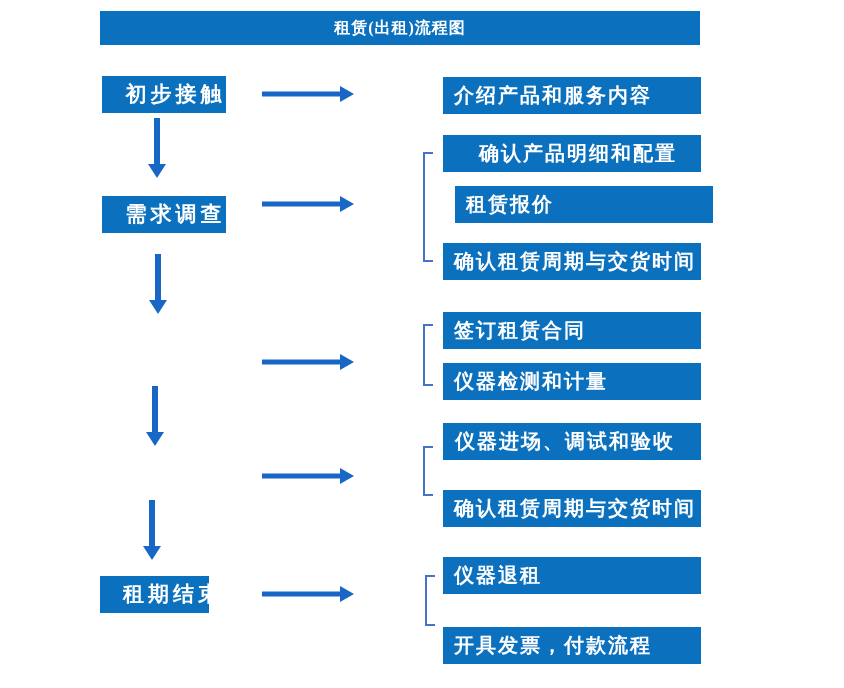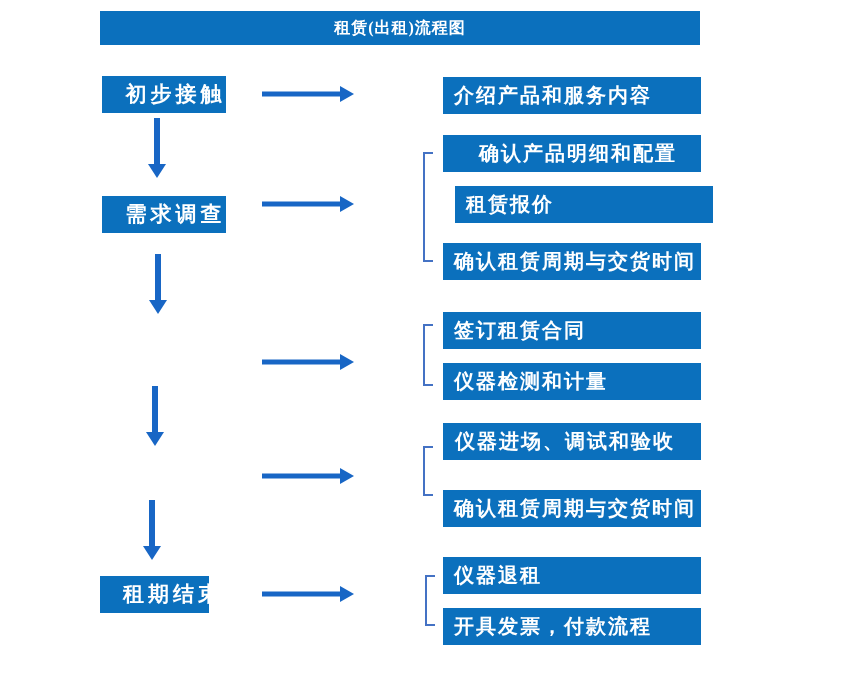--- a/index.html
+++ b/index.html
@@ -140,15 +140,15 @@
 
   <div class="abs box step step-narrow" style="left:100px; top:576px;">租期结束</div>
   <div class="abs arrow" style="left:262px; top:585px;">
     <svg width="92" height="18" viewBox="0 0 92 18">
         <rect x="0" y="6.5" width="79" height="5" fill="currentColor"></rect>
         <polygon points="78,1 92,9 78,17" fill="currentColor"></polygon>
       </svg>
   </div>
   <div class="abs bracket" style="left:425px; top:575px; height:51px;"></div>
   <div class="abs box detail" style="top:557px;">仪器退租</div>
-  <div class="abs box detail" style="top:608px;">开具发票，付款流程</div>
+  <div class="abs box detail" style="top:627px;">开具发票，付款流程</div>
 
 </div>
 
 </body></html>

